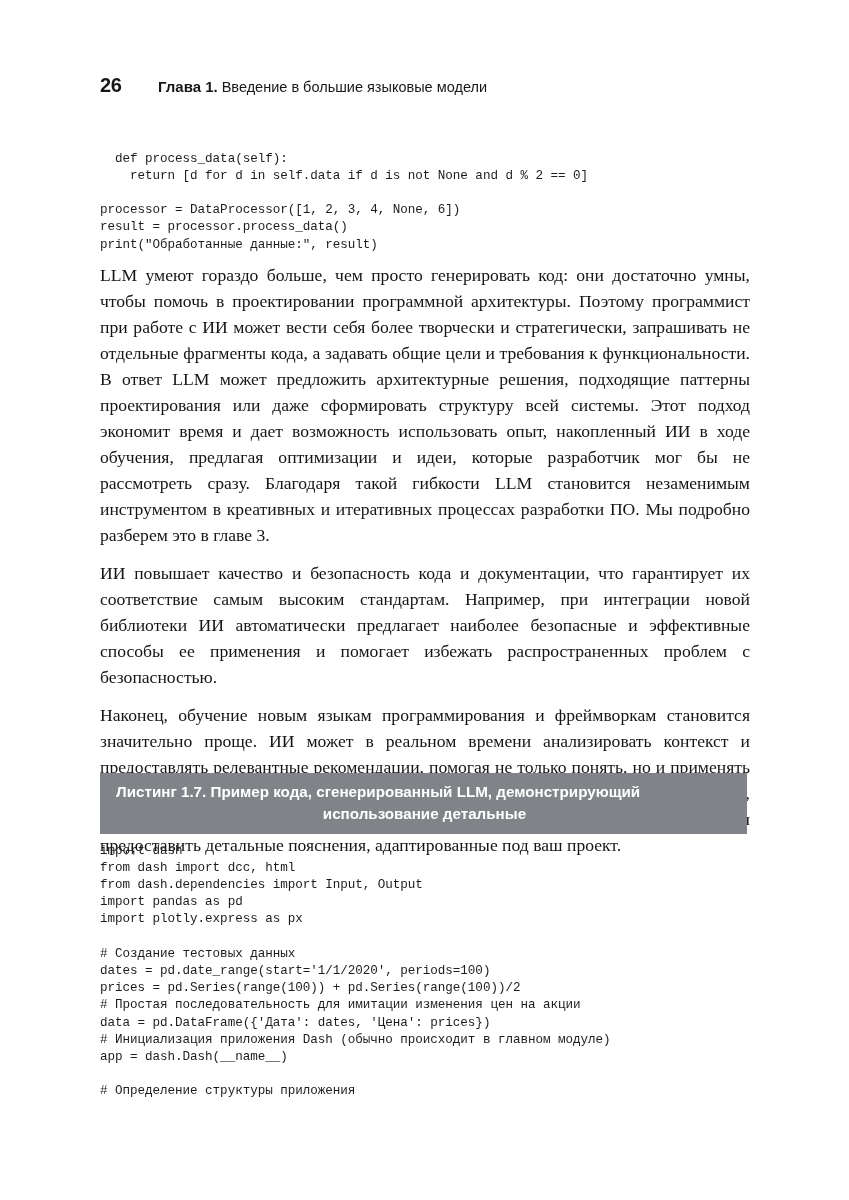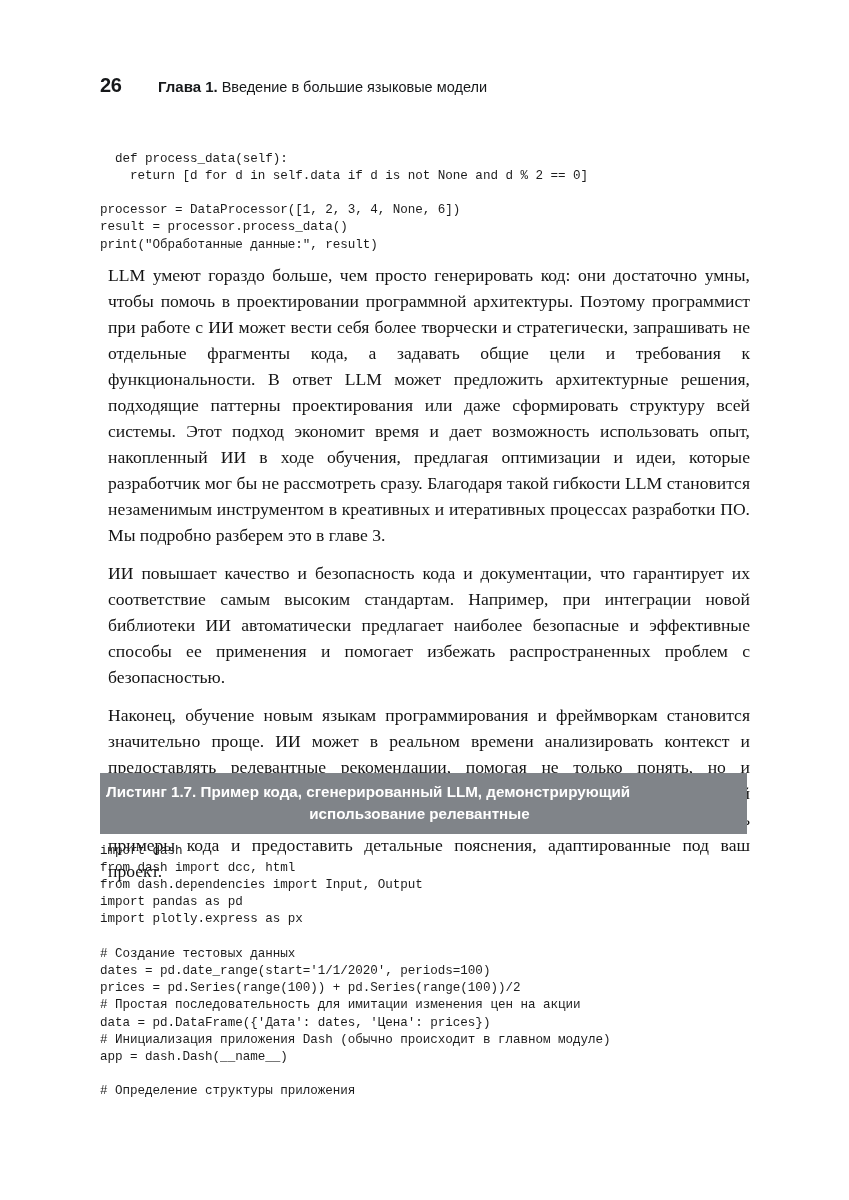--- a/index.html
+++ b/index.html
@@ -89,42 +89,42 @@
     left: 100px;
     width: 650px;
     font-family: "Liberation Serif", serif;
     font-size: 17.6px;
     line-height: 26px;
     text-align: justify;
     color: #141414;
     hyphens: manual;
   }
   .para {
-    margin: 0 0 12px 8px;
+    margin: 0 0 12px 0;
     text-align: justify;
     text-justify: inter-word;
   }
   .para:last-child { margin-bottom: 0; }
 
   #paragraphs { top: 262px; }
 
   
   .caption-banner {
     position: absolute;
     left: 100px;
     top: 773px;
     width: 647px;
     box-sizing: border-box;
     background: #808489;
     color: #ffffff;
     font-family: "Liberation Sans", sans-serif;
     font-size: 15.2px;
     font-weight: bold;
     line-height: 22px;
-    padding: 8px 14px 9px 6px;
+    padding: 8px 14px 9px 16px;
   }
   .caption-line-1 {
     display: block;
     text-align: left;
   }
   .caption-line-2 {
     display: block;
     text-align: center;
   }
 </style>
@@ -142,18 +142,18 @@
   <pre class="code-block code-top" id="code-top"><div class="code-line">  def process_data(self):</div><div class="code-line">    return [d for d in self.data if d is not None and d % 2 == 0]</div><div class="code-line blank">&nbsp;</div><div class="code-line">processor = DataProcessor([1, 2, 3, 4, None, 6])</div><div class="code-line">result = processor.process_data()</div><div class="code-line">print("Обработанные данные:", result)</div></pre>
 
   <div class="body-text" id="paragraphs">
       <p class="para">LLM умеют гораздо больше, чем просто генерировать код: они достаточно умны, чтобы помочь в проектировании программной архитектуры. Поэтому программист при работе с ИИ может вести себя более творчески и стратегически, запрашивать не отдельные фрагменты кода, а задавать общие цели и требования к функциональности. В ответ LLM может предложить архитектурные решения, подходящие паттерны проектирования или даже сформировать структуру всей системы. Этот подход экономит время и дает возможность использовать опыт, накопленный ИИ в ходе обучения, предлагая оптимизации и идеи, которые разработчик мог бы не рассмотреть сразу. Благодаря такой гибкости LLM становится незаменимым инструментом в креативных и итеративных процессах разработки ПО. Мы подробно разберем это в главе 3.</p>
       <p class="para">ИИ повышает качество и безопасность кода и документации, что гарантирует их соответствие самым высоким стандартам. Например, при интеграции новой библиотеки ИИ автоматически предлагает наиболее безопасные и эффективные способы ее применения и помогает избежать распространенных проблем с безопасностью.</p>
       <p class="para">Наконец, обучение новым языкам программирования и фреймворкам становится значительно проще. ИИ может в реальном времени анализировать контекст и предоставлять релевантные рекомендации, помогая не только понять, но и применять новые концепции на практике. Например, если вы переходите на новый фреймворк, скажем Dash, ваш ИИ-ассистент сможет мгновенно сгенерировать примеры кода и предоставить детальные пояснения, адаптированные под ваш проект.</p>
     </div>
 
   <div class="caption-banner">
     <span class="caption-line-1">Листинг 1.7. Пример кода, сгенерированный LLM, демонстрирующий</span>
-    <span class="caption-line-2">использование релевантные</span>
+    <span class="caption-line-2">использование детальные</span>
   </div>
 
   <pre class="code-block code-bottom" id="code-bottom"><div class="code-line">import dash</div><div class="code-line">from dash import dcc, html</div><div class="code-line">from dash.dependencies import Input, Output</div><div class="code-line">import pandas as pd</div><div class="code-line">import plotly.express as px</div><div class="code-line blank">&nbsp;</div><div class="code-line"># Создание тестовых данных</div><div class="code-line">dates = pd.date_range(start='1/1/2020', periods=100)</div><div class="code-line">prices = pd.Series(range(100)) + pd.Series(range(100))/2</div><div class="code-line"># Простая последовательность для имитации изменения цен на акции</div><div class="code-line">data = pd.DataFrame({'Дата': dates, 'Цена': prices})</div><div class="code-line"># Инициализация приложения Dash (обычно происходит в главном модуле)</div><div class="code-line">app = dash.Dash(__name__)</div><div class="code-line blank">&nbsp;</div><div class="code-line"># Определение структуры приложения</div></pre>
 
 </div>
 
 </body></html>

